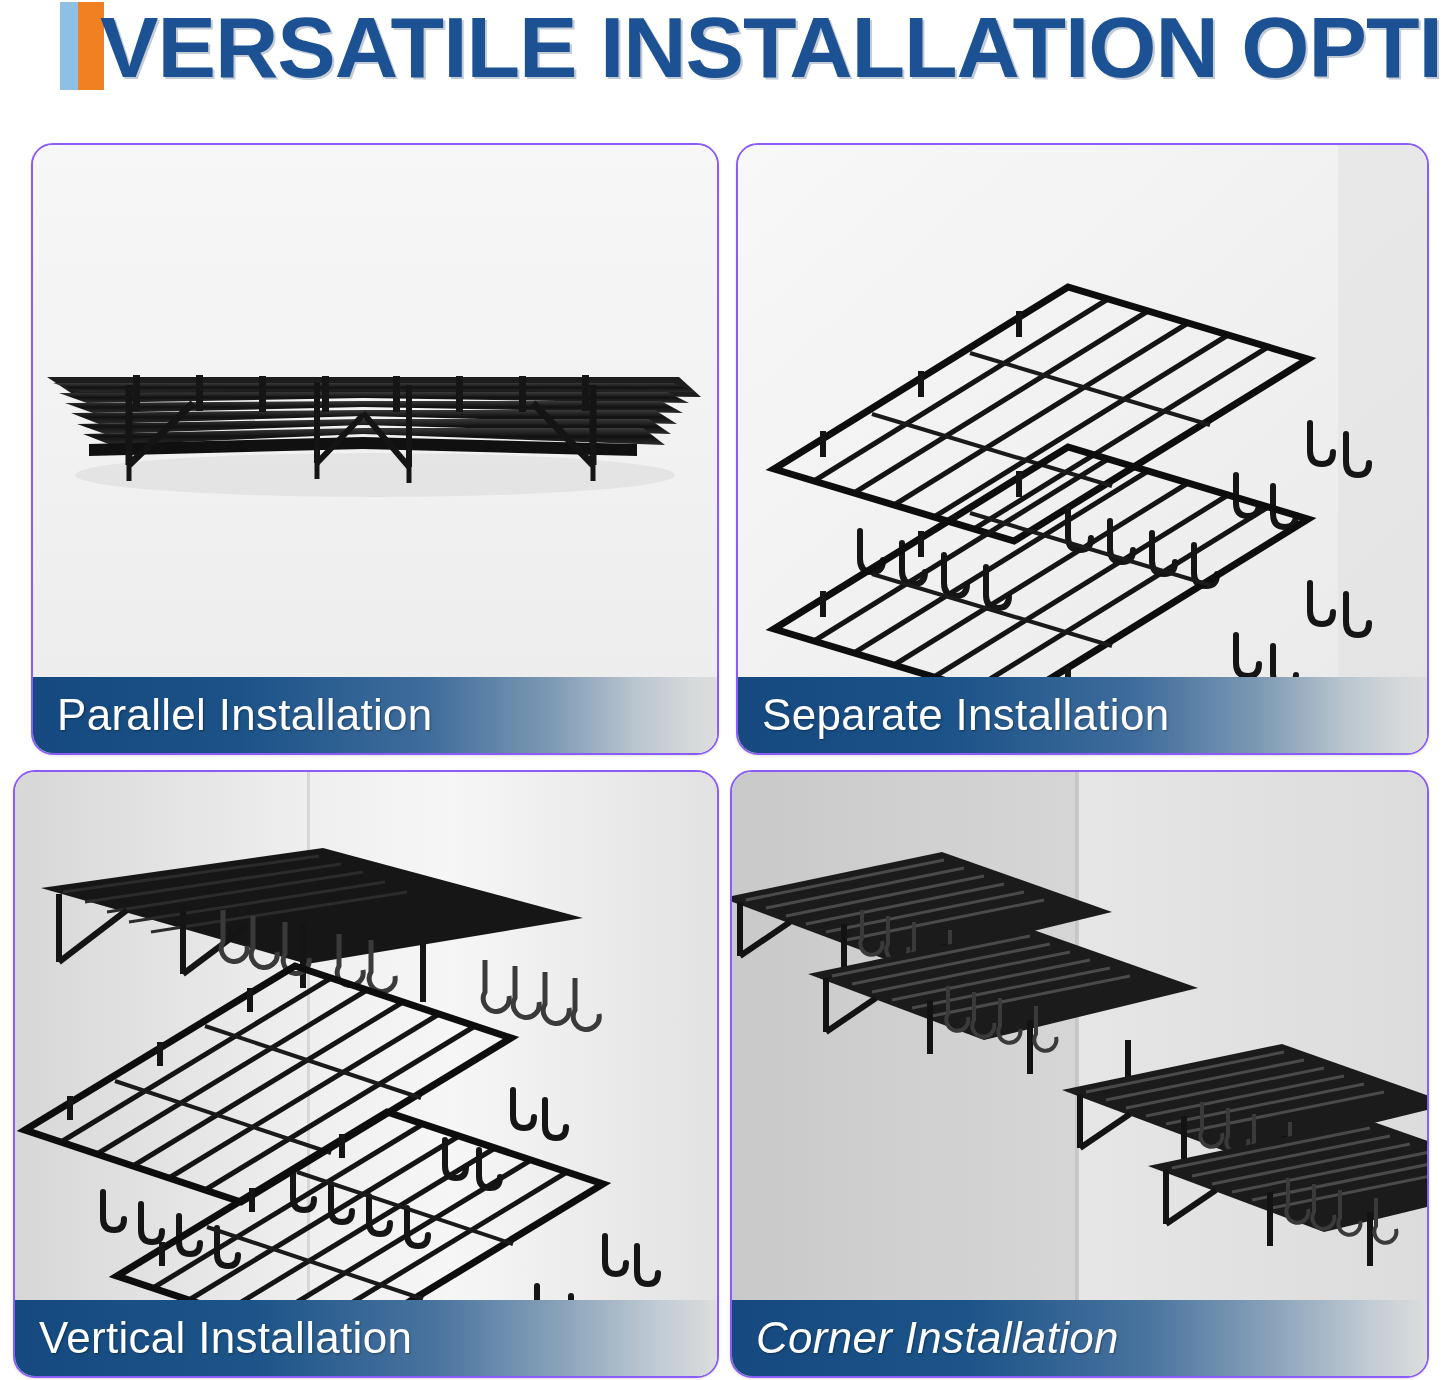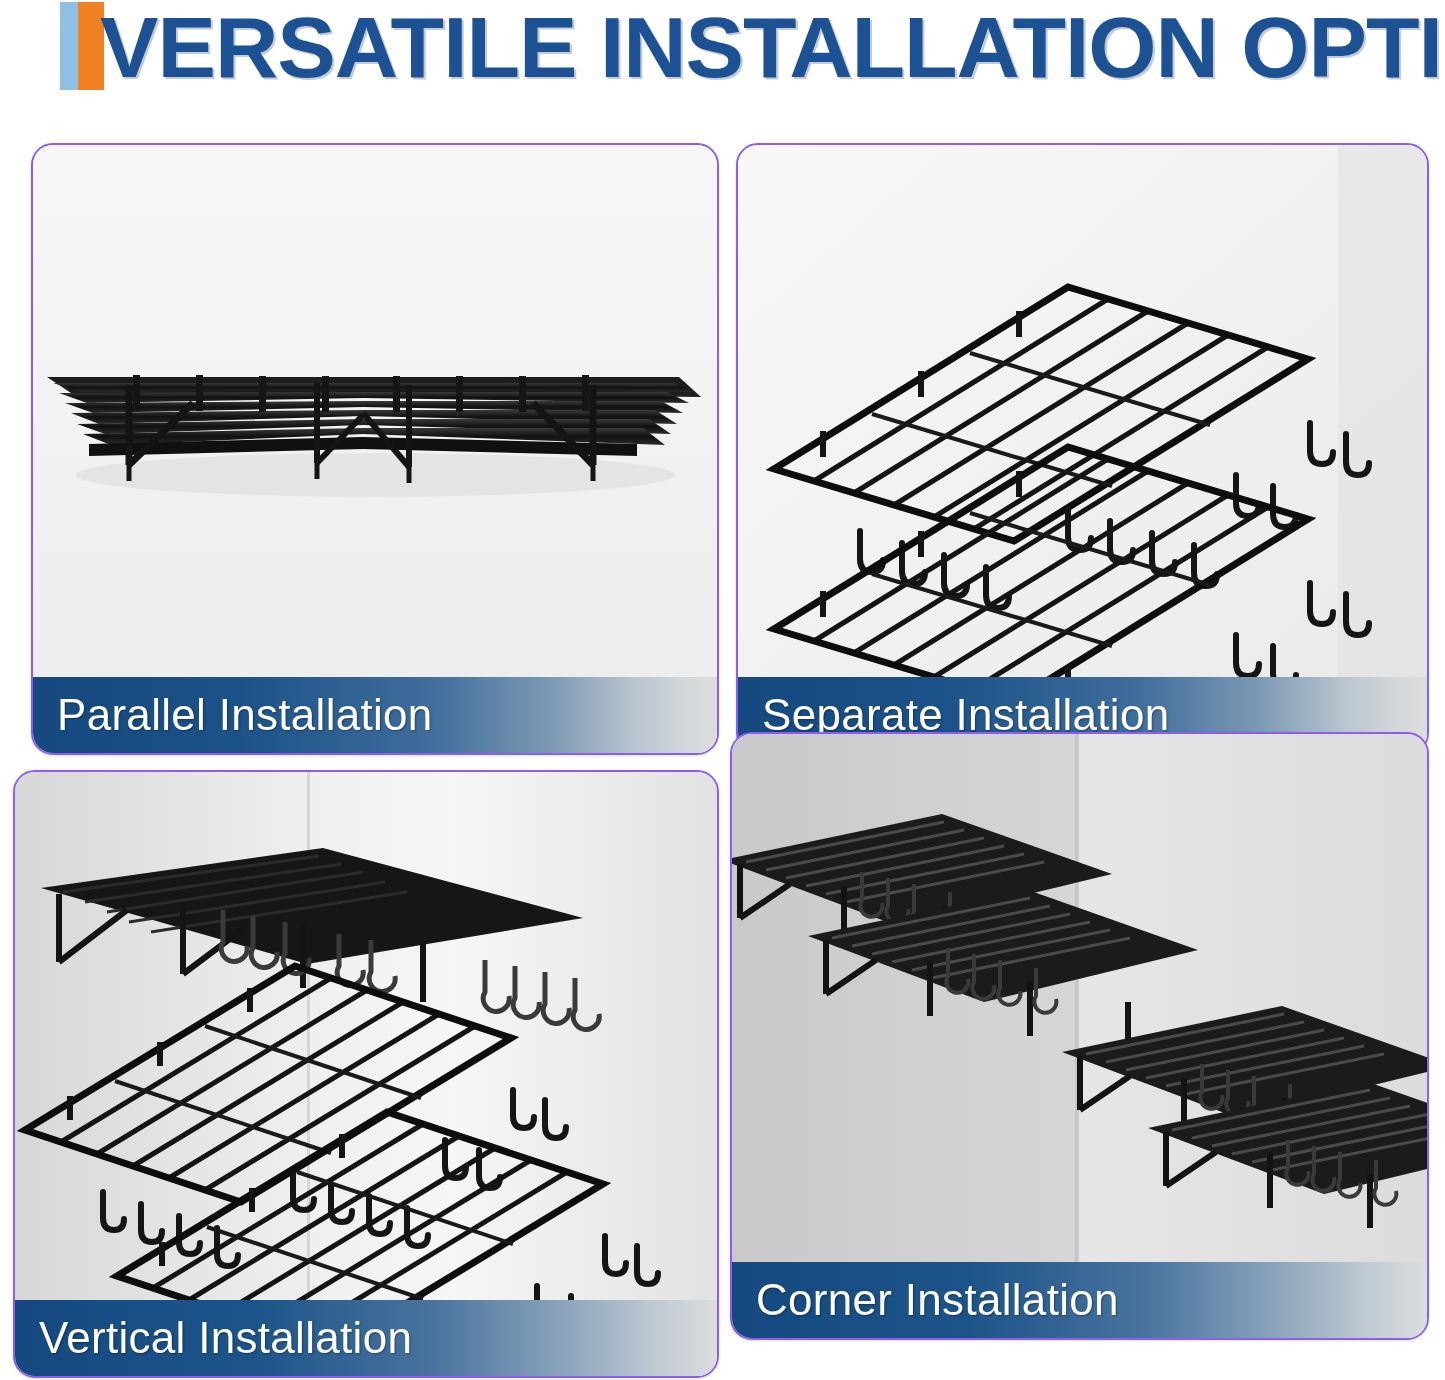--- a/index.html
+++ b/index.html
@@ -16,21 +16,21 @@
       transform:scaleX(1.02);transform-origin:left center;
       text-shadow:2px 2px 0 rgba(120,140,165,.45);}
 
   
   .panel{position:absolute;border:2px solid #8b5cf6;border-radius:22px;
          overflow:hidden;background:#f2f2f2;
          box-shadow:0 1px 3px rgba(0,0,0,.12);}
   #panel-parallel{left:31px;  top:143px; width:684px;  height:608px;}
   #panel-vertical{left:736px; top:143px; width:689px;  height:608px;}
   #panel-separate{left:13px;  top:770px; width:702px;  height:604px;}
-  #panel-corner  {left:730px; top:732px; width:695px;  height:604px;}
+  #panel-corner  {left:730px; top:770px; width:695px;  height:604px;font-style:italic;}
 
   .photo{position:absolute;left:0;top:0;right:0;bottom:0;}
   .photo svg{display:block;width:100%;height:100%;}
 
   
   .label-bar{position:absolute;left:0;right:0;bottom:0;height:76px;
      background:linear-gradient(to right,#15497f 0%,#1b5288 30%,#3f6d9c 58%,
                  #7e9ab4 76%,#b9c5cf 88%,#d5d8da 96%,#dcdddd 100%);
      display:flex;align-items:center;}
   .label-text{color:#ffffff;font-size:44px;font-weight:normal;

